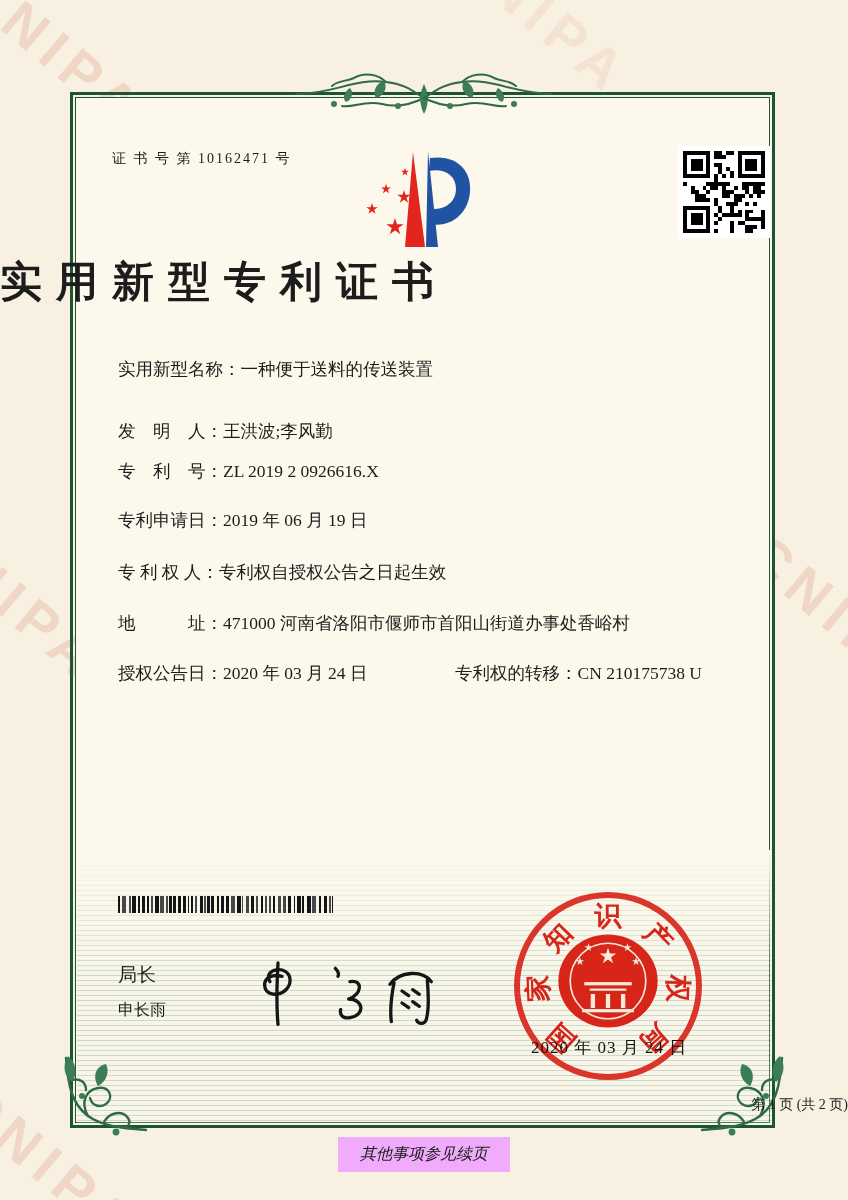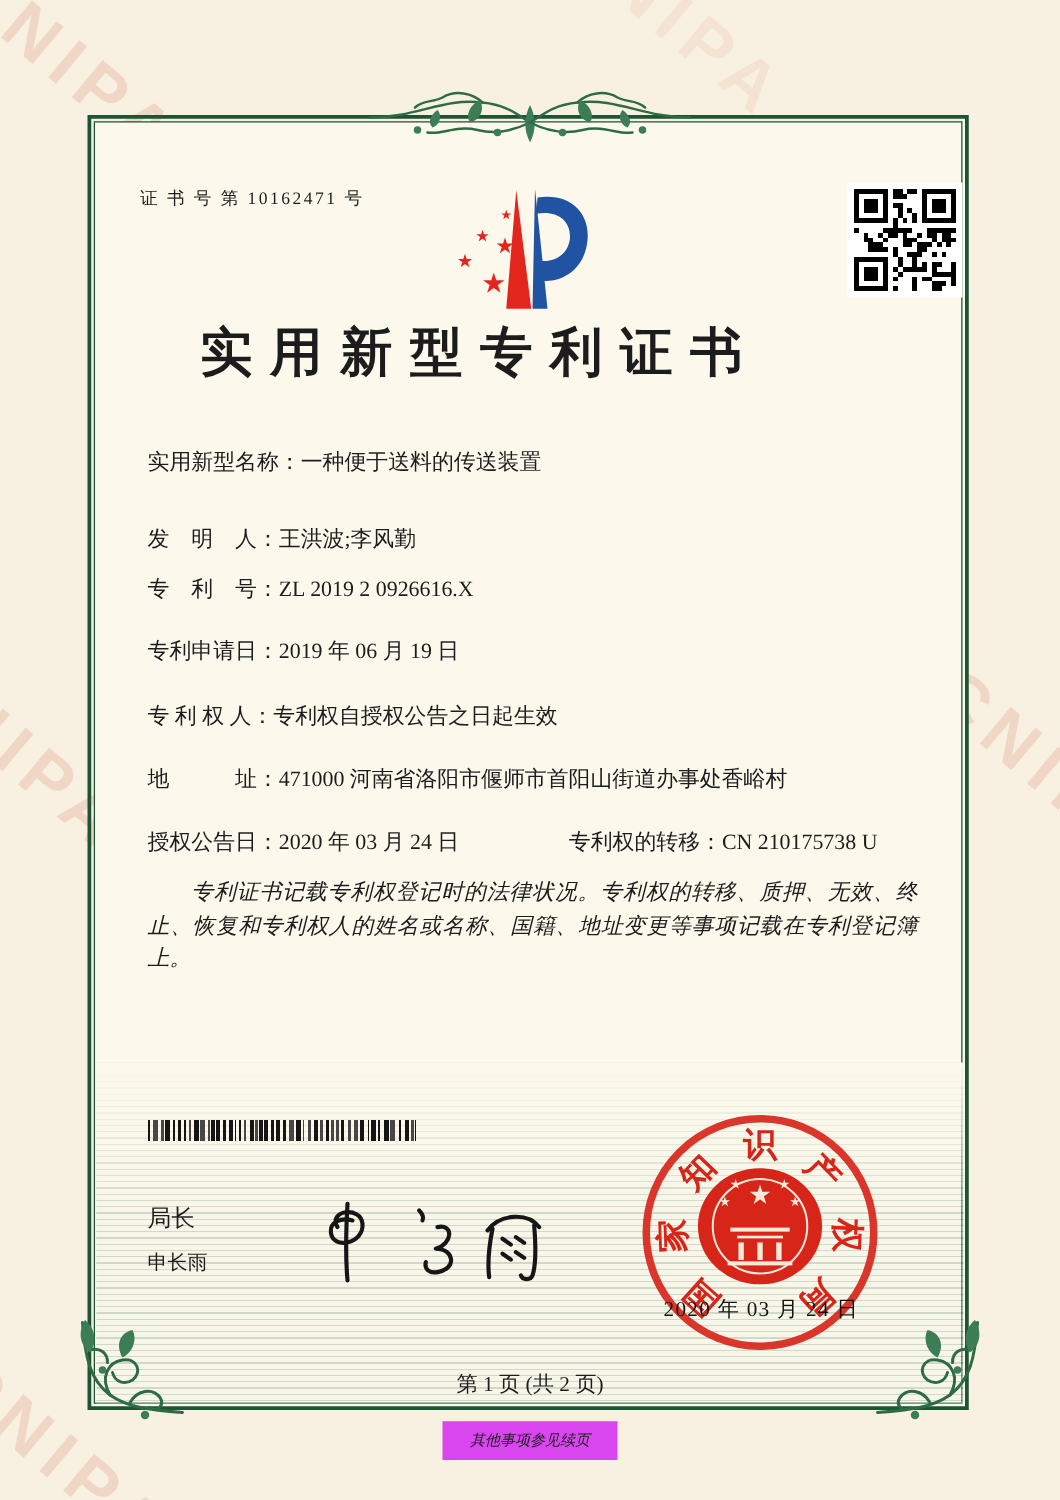--- a/index.html
+++ b/index.html
@@ -16,42 +16,42 @@
   .waves{position:absolute;left:77px;top:850px;width:694px;height:274px;z-index:2;
          background:repeating-linear-gradient(180deg,rgba(108,146,112,0.30) 0 1px,rgba(236,240,226,0.25) 1px 5px)}
   .waves::before{content:"";position:absolute;inset:0;
          background:linear-gradient(180deg,#fcf8ec 0%,rgba(252,248,236,0) 45%)}
   .ornament,.flourish{position:absolute;z-index:3}
   .content{position:absolute;inset:0;z-index:4}
   .cert-no{position:absolute;left:112px;top:150px;font-size:14px;letter-spacing:2px}
   .logo{position:absolute;left:360px;top:148px}
   .qr-box{position:absolute;left:678px;top:146px;width:92px;height:92px;background:#ffffff;
           display:flex;align-items:center;justify-content:center}
-  .title{position:absolute;left:0;top:254px;width:768px;text-align:center;
+  .title{position:absolute;left:0;top:254px;width:768px;
          font-size:42px;font-weight:bold;letter-spacing:14px}
   .fields{position:absolute;left:118px;top:352px;width:630px;font-size:17.5px}
   .frow{position:absolute;left:0;white-space:nowrap}
   .frow .pair2{position:absolute;left:337px;top:0}
   .notice{position:absolute;left:118px;top:700px;width:616px;font-size:17.5px;
           line-height:26.5px;text-align:justify;font-style:italic}
   .notice p{margin:0;text-indent:2em}
   .barcode{position:absolute;left:118px;top:896px;width:218px;height:17px}
   .official-title{position:absolute;left:118px;top:962px;font-family:Liberation Serif, serif;font-size:19px}
   .official-name{position:absolute;left:118px;top:1000px;font-family:Liberation Sans, sans-serif;font-size:16px}
   .signature{position:absolute;left:250px;top:944px}
   .seal{position:absolute;left:514px;top:892px;width:188px;height:188px;border-radius:50%;
         border:6px solid rgba(216,37,26,0.92);box-sizing:border-box;z-index:5}
   .seal-char{position:absolute;left:50%;top:50%;font-size:27px;font-weight:bold;
              color:#d8251a;font-family:"Liberation Serif",serif}
   .emblem{position:absolute;left:50%;top:47%;transform:translate(-50%,-50%)}
   .seal-date{position:absolute;left:504px;top:1036px;width:210px;text-align:center;
              font-size:17px;color:#141414;z-index:6;letter-spacing:1px}
-  .page-no{position:absolute;left:0;top:1096px;width:848px;text-align:center;font-size:17px;z-index:5}
+  .page-no{position:absolute;left:0;top:1096px;width:848px;text-align:right;font-size:14px;z-index:5}
   .cont-box{position:absolute;left:50%;top:1137px;transform:translateX(-50%);
-            background:#d946ef;padding:7px 22px;font-size:12px;font-style:italic;z-index:5;white-space:nowrap}
+            background:#f0abfc;padding:7px 22px;font-size:16px;font-style:italic;z-index:5;white-space:nowrap}
 </style>
 </head>
 <body>
 
 <span class="wm wm-pink" style="left:55px;top:50px;transform:translate(-50%,-50%) rotate(40deg)">CNIPA</span>
 <span class="wm wm-pink" style="left:540px;top:14px;transform:translate(-50%,-50%) rotate(40deg);opacity:.55">CNIPA</span>
 <span class="wm wm-gray" style="left:592px;top:420px;transform:translate(-50%,-50%) rotate(38deg);z-index:1">CNIPA</span>
 <span class="wm wm-gray" style="left:245px;top:805px;transform:translate(-50%,-50%) rotate(38deg);opacity:.6;z-index:1">CNIPA</span>
 <span class="wm wm-pink" style="left:12px;top:600px;transform:translate(-50%,-50%) rotate(40deg)">CNIPA</span>
 <span class="wm wm-pink" style="left:838px;top:615px;transform:translate(-50%,-50%) rotate(40deg)">CNIPA</span>
@@ -274,21 +274,20 @@
     <div class="frow" style="top:156px"><span>专利申请日：</span><span>2019 年 06 月 19 日</span></div>
     <div class="frow" style="top:208px"><span>专 利 权 人：</span><span>专利权自授权公告之日起生效</span></div>
     <div class="frow" style="top:259px"><span>地　　　址：</span><span>471000 河南省洛阳市偃师市首阳山街道办事处香峪村</span></div>
     <div class="frow" style="top:309px">
       <span>授权公告日：</span><span>2020 年 03 月 24 日</span>
       <span class="pair2"><span>专利权的转移：</span><span>CN 210175738 U</span></span>
     </div>
   </div>
 
   <div class="notice">
-    <p>专利证书记载专利权登记时的法律状况。专利权的转移、质押、无效、终止、恢复和专利权人的姓名或名称、国籍、地址变更等事项记载在专利登记簿上。</p>
   </div>
 
   <svg class="barcode" id="barcode-svg" width="218" height="17" viewBox="0 0 218 17" shape-rendering="crispEdges">
       <rect x="0" y="0" width="2" height="17" fill="#141414"></rect>
       <rect x="4" y="0" width="4" height="17" fill="#474747"></rect>
       <rect x="11" y="0" width="2" height="17" fill="#474747"></rect>
       <rect x="14" y="0" width="4" height="17" fill="#141414"></rect>
       <rect x="20" y="0" width="2" height="17" fill="#141414"></rect>
       <rect x="24" y="0" width="3" height="17" fill="#141414"></rect>
       <rect x="29" y="0" width="2" height="17" fill="#141414"></rect>

